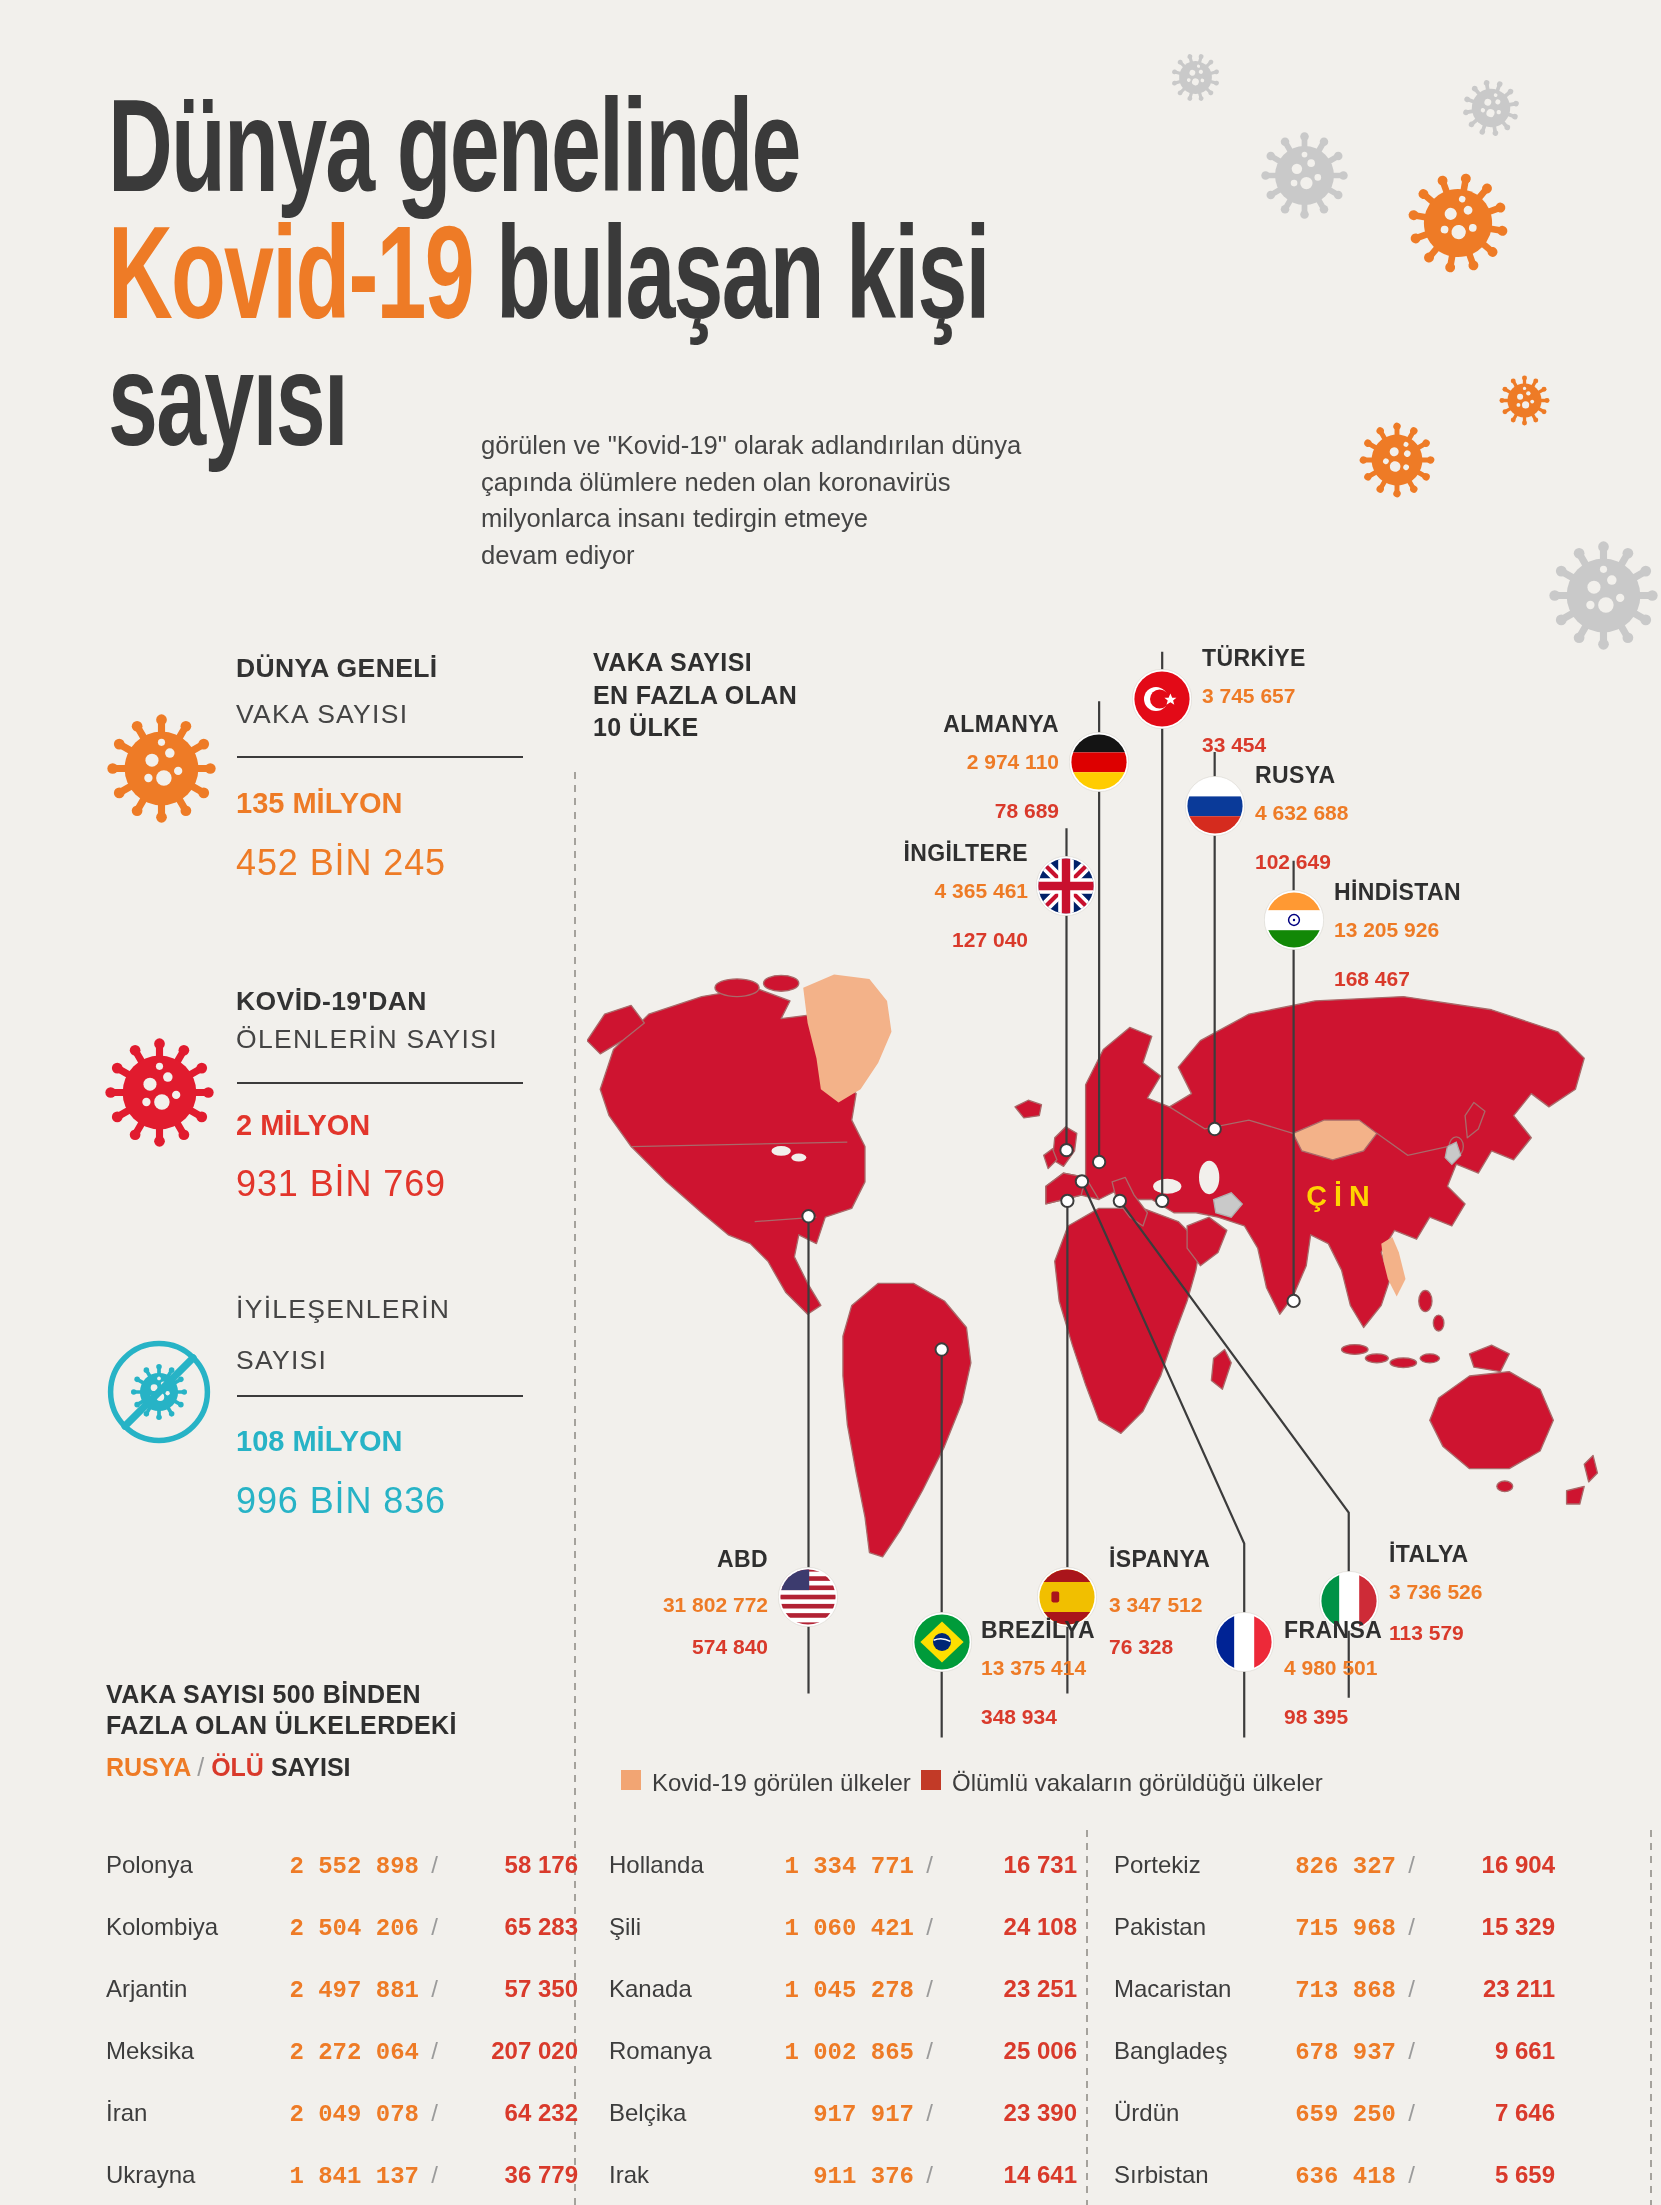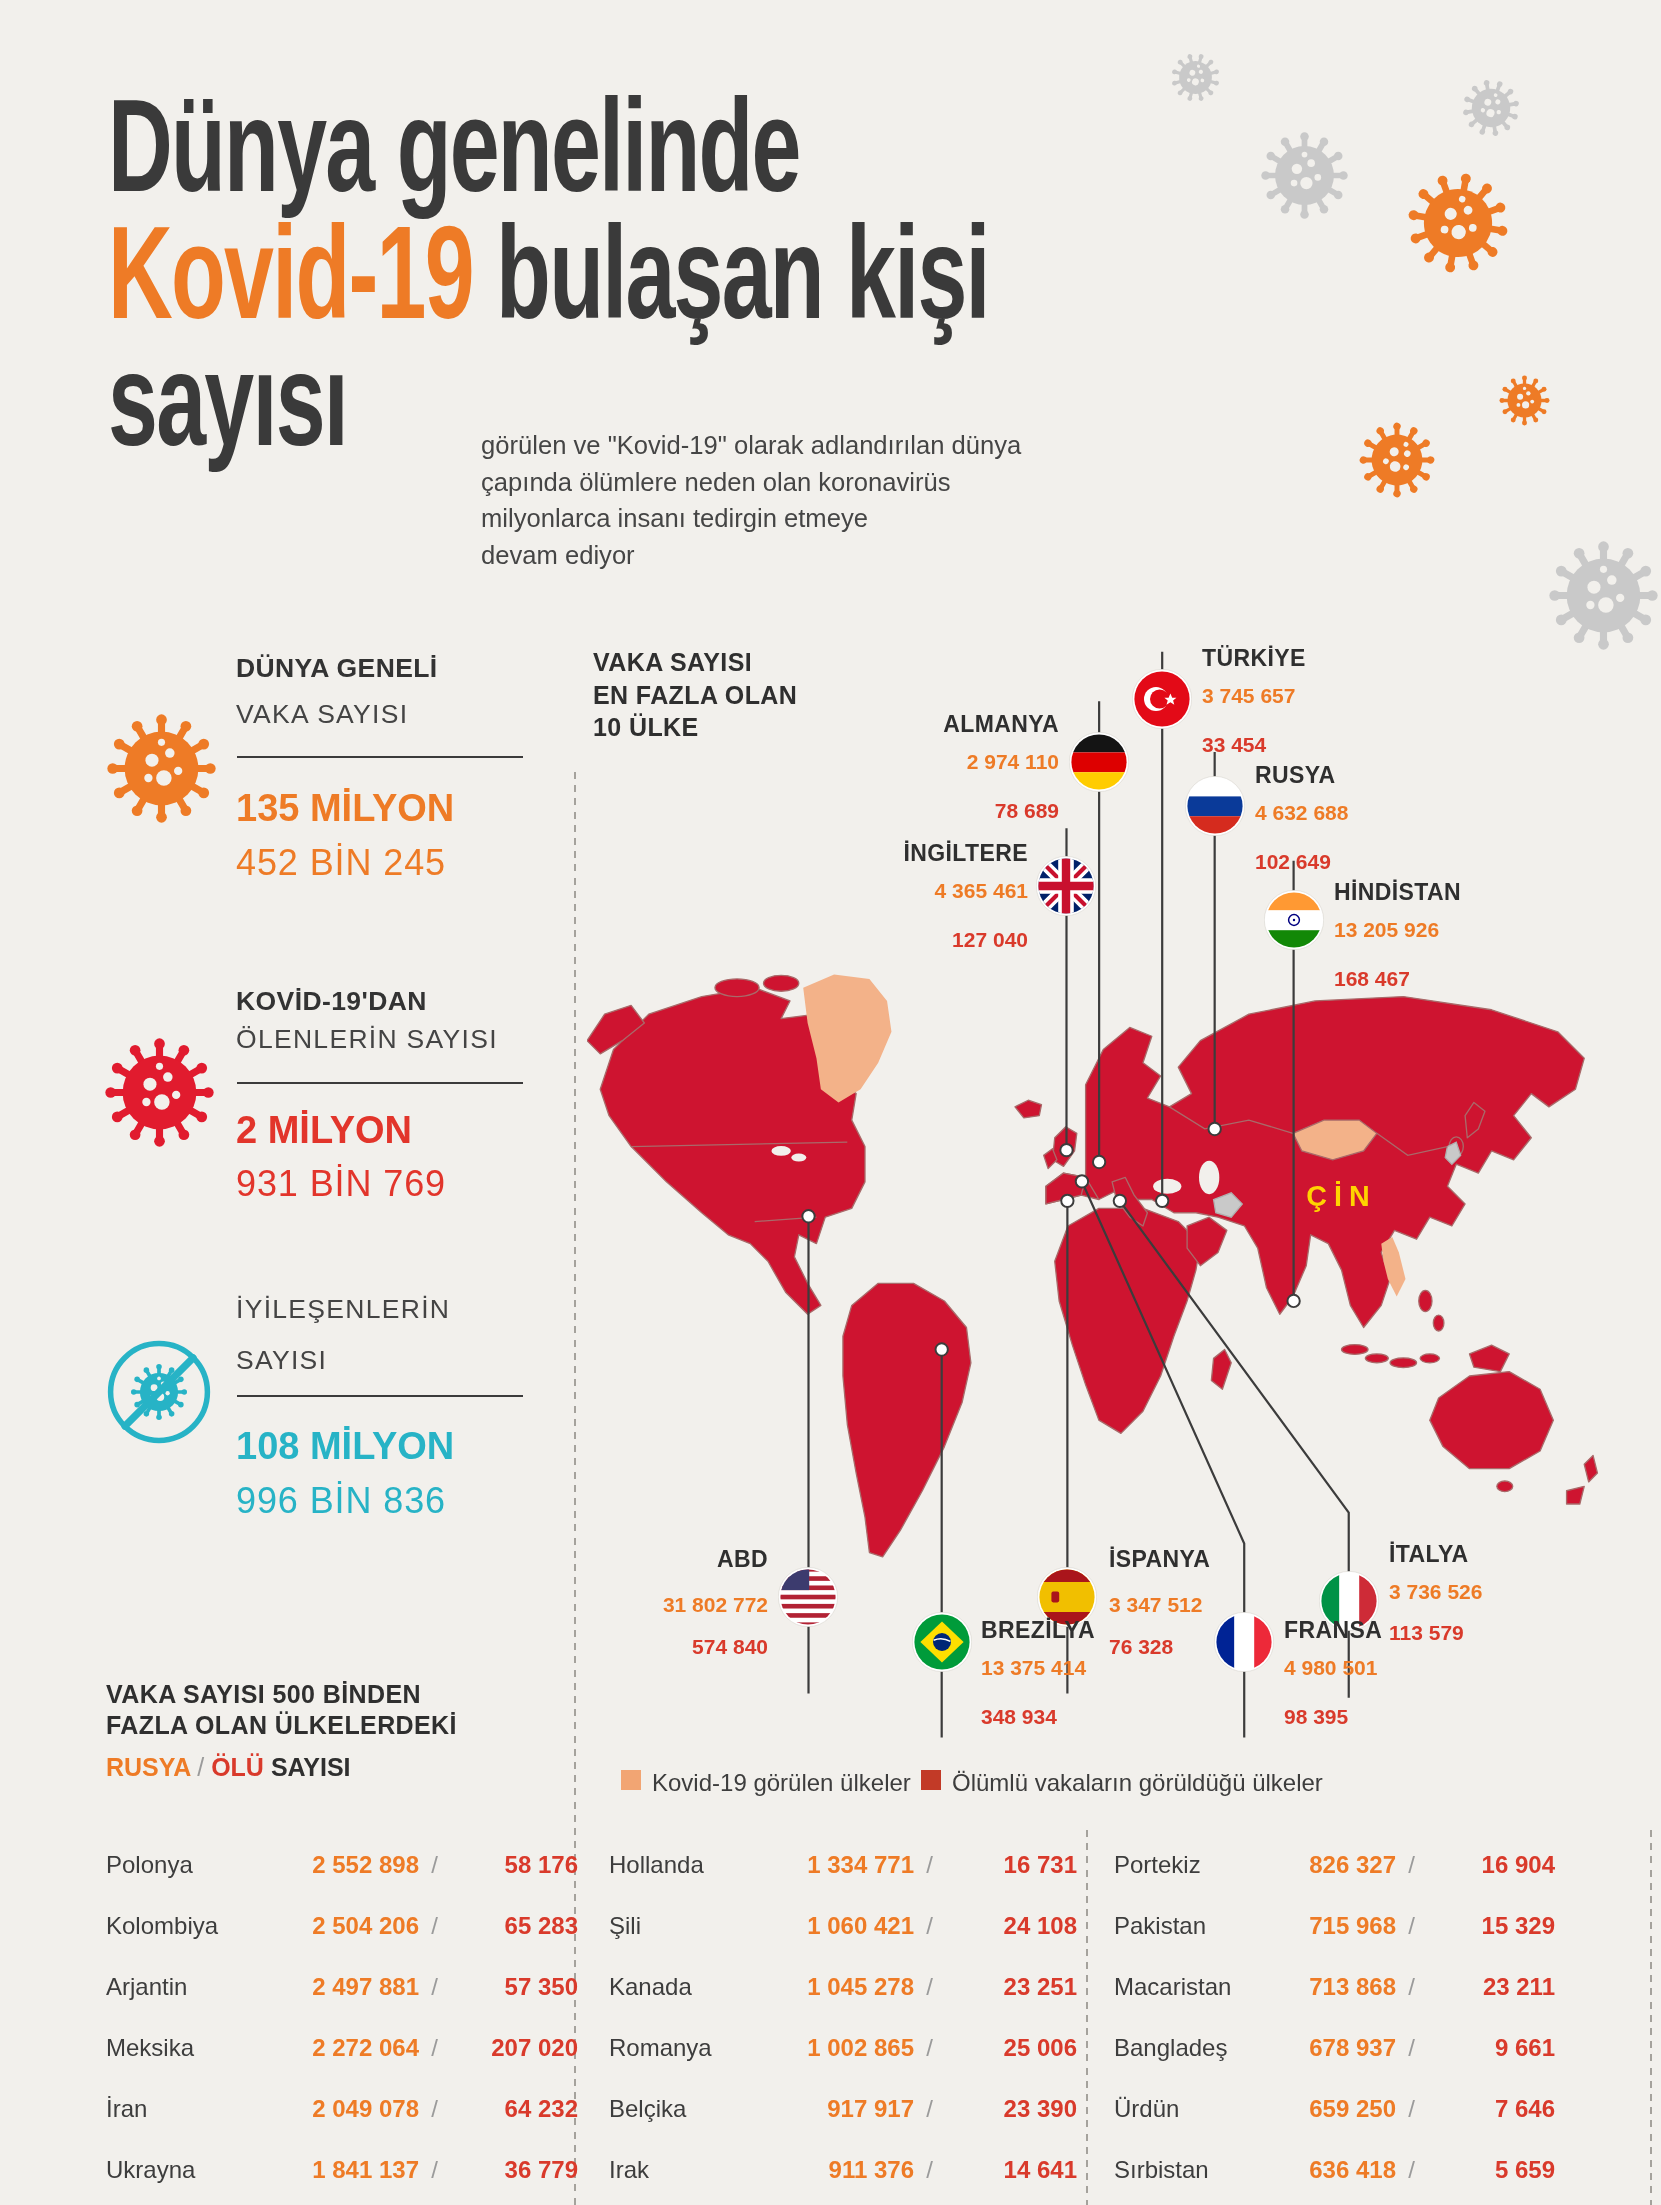--- a/index.html
+++ b/index.html
@@ -12,21 +12,21 @@
   
   .tline{position:absolute;left:108px;font-weight:800;font-size:132px;line-height:132px;color:var(--ink);
     transform:scaleX(0.68);transform-origin:0 50%;letter-spacing:-2.6px;white-space:nowrap;}
   .tline .hl{color:var(--orange);}
   #t1{top:80px;} #t2{top:207px;} #t3{top:334px;}
   .introline{position:absolute;left:481px;font-size:25.6px;line-height:37px;color:#454545;white-space:nowrap;font-weight:500;}
   
   .slabel1{position:absolute;left:236px;font-size:26.5px;font-weight:800;color:#333;letter-spacing:0.4px;white-space:nowrap;}
   .slabel2{position:absolute;left:236px;font-size:26.5px;font-weight:400;color:#444;letter-spacing:1.3px;white-space:nowrap;}
   .srule{position:absolute;left:237px;width:286px;height:1.8px;background:#3b3b3b;}
-  .sval1{position:absolute;left:236px;font-size:38px;font-weight:800;letter-spacing:0px;white-space:nowrap;}
+  .sval1{position:absolute;left:236px;font-size:29px;font-weight:800;letter-spacing:0px;white-space:nowrap;}
   .sval2{position:absolute;left:236px;font-size:36px;font-weight:300;letter-spacing:0.9px;white-space:nowrap;}
   .c-or{color:var(--orange);} .c-rd{color:#e2352b;} .c-cy{color:var(--cyan);}
   
   .mhead{position:absolute;left:593px;font-size:25px;font-weight:800;color:#2f2f2f;letter-spacing:0.4px;white-space:nowrap;}
   .dash{position:absolute;width:1.8px;background:repeating-linear-gradient(to bottom,#a5a29c 0 7px,transparent 7px 13.2px);}
   
   .co{position:absolute;white-space:nowrap;}
   .co .cname{font-size:23px;font-weight:800;color:#2f2f2f;letter-spacing:0.4px;}
   .co .ccases{font-size:21px;font-weight:800;color:var(--orange);margin-top:11.5px;}
   .co .cdeaths{font-size:21px;font-weight:800;color:var(--red);margin-top:25px;}
@@ -36,21 +36,21 @@
   .legend-tx{position:absolute;font-size:24px;color:#3d3d3d;font-weight:500;white-space:nowrap;}
   
   .thead{position:absolute;left:106px;font-size:25px;font-weight:800;color:#2f2f2f;letter-spacing:0.4px;white-space:nowrap;}
   .tsub{position:absolute;left:106px;font-size:25px;font-weight:800;white-space:nowrap;}
   .tcol{position:absolute;}
   .trow{display:grid;align-items:baseline;margin-bottom:33px;}
   #col1 .trow{grid-template-columns:1fr 141px 31px 128px;}
   #col2 .trow{grid-template-columns:1fr 146px 31px 132px;}
   #col3 .trow{grid-template-columns:1fr 141px 31px 128px;}
   .tc{font-size:24px;color:#3d3d3d;font-weight:500;}
-  .tv{font-size:24px;font-weight:800;color:var(--orange);text-align:right;}
+  .tv{font-size:24px;font-weight:800;color:var(--orange);text-align:right;font-family:Liberation Mono, monospace;}
   .ts{font-size:24px;font-weight:400;color:#9b9b9b;text-align:center;}
   .td{font-size:24px;font-weight:800;color:var(--red);text-align:right;}
   svg{display:block;}
 </style>
 </head>
 <body>
 
 <div id="canvas">
 
   <svg width="0" height="0" style="position:absolute">

